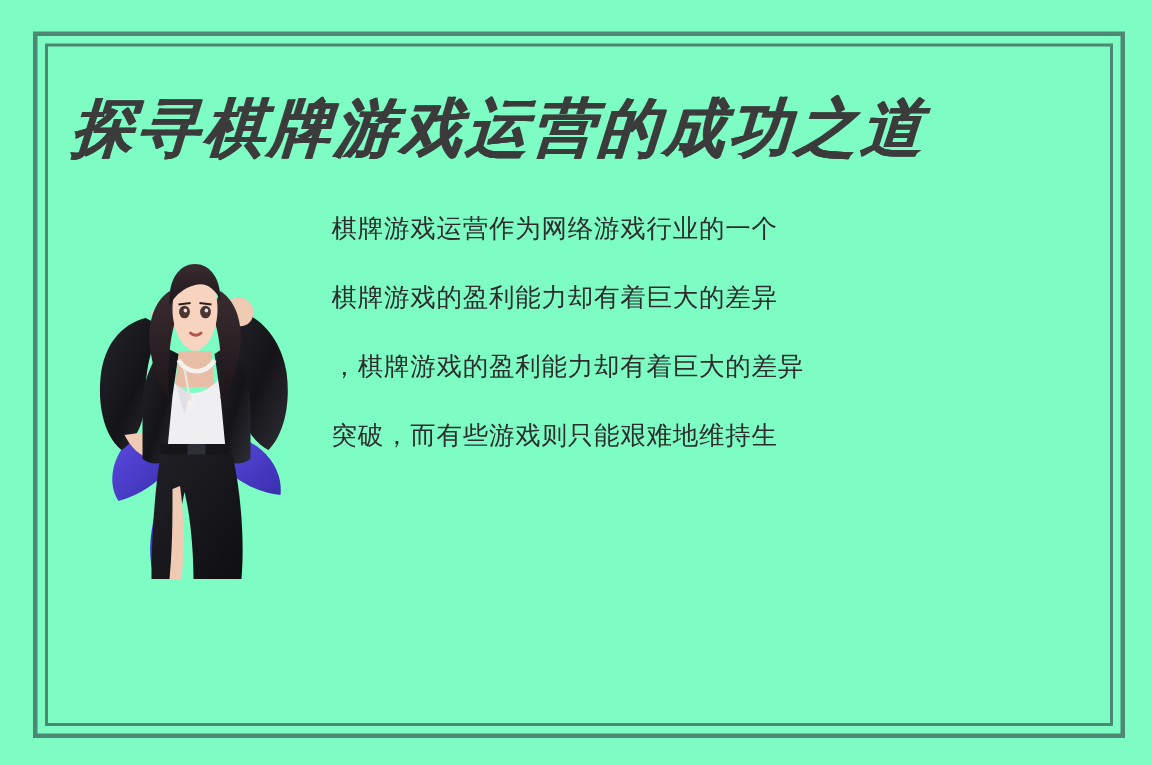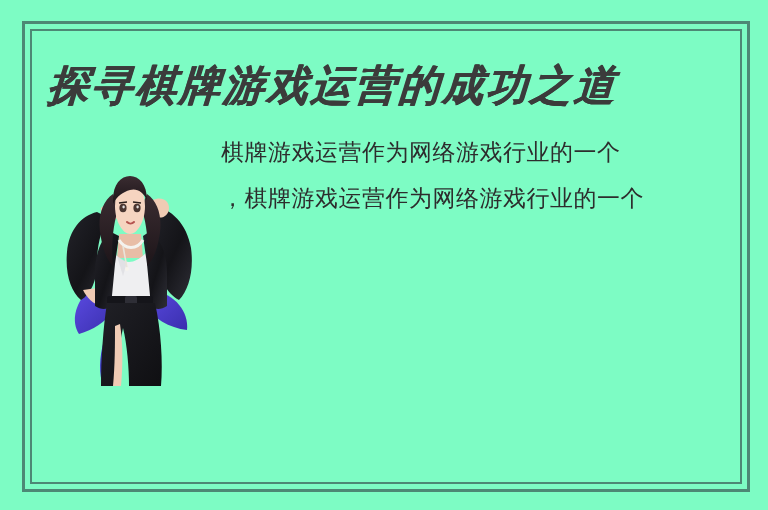--- a/index.html
+++ b/index.html
@@ -79,22 +79,22 @@
     height: 214px;
   }
 
   
   .body-copy {
     position: absolute;
     left: 221px;
     top: 130px;
     width: 506px;
     color: #2d2d2d;
-    font-family: Liberation Serif, serif;
-    font-size: 23px;
+    font-family: Liberation Sans, sans-serif;
+    font-size: 17px;
     line-height: 46px;
     letter-spacing: 0.5px;
     text-align: justify;
     text-justify: inter-character;
   }
   .body-copy .line {
     display: block;
     white-space: nowrap;
     height: 46px;
     font-weight: 400;
@@ -196,16 +196,18 @@
 
         <path d="M62 68 C68 78 80 78 86 68" stroke="#f4f2ee" stroke-width="3" fill="none"></path>
         <path d="M66 74 L70 96" stroke="#e9e4da" stroke-width="1.6" fill="none"></path>
         <circle cx="70" cy="97" r="2" fill="#f6f3ec"></circle>
       </g>
     </svg>
   </div>
 
   <div class="body-copy">
     <span class="line">棋牌游戏运营作为网络游戏行业的一个</span>
-    <span class="line">，棋牌游戏运营作为网络游戏行业的一个</span>
+    <span class="line">棋牌游戏的盈利能力却有着巨大的差异</span>
+    <span class="line">，棋牌游戏的盈利能力却有着巨大的差异</span>
+    <span class="line">突破，而有些游戏则只能艰难地维持生</span>
   </div>
 
 </div>
 
 </body></html>

